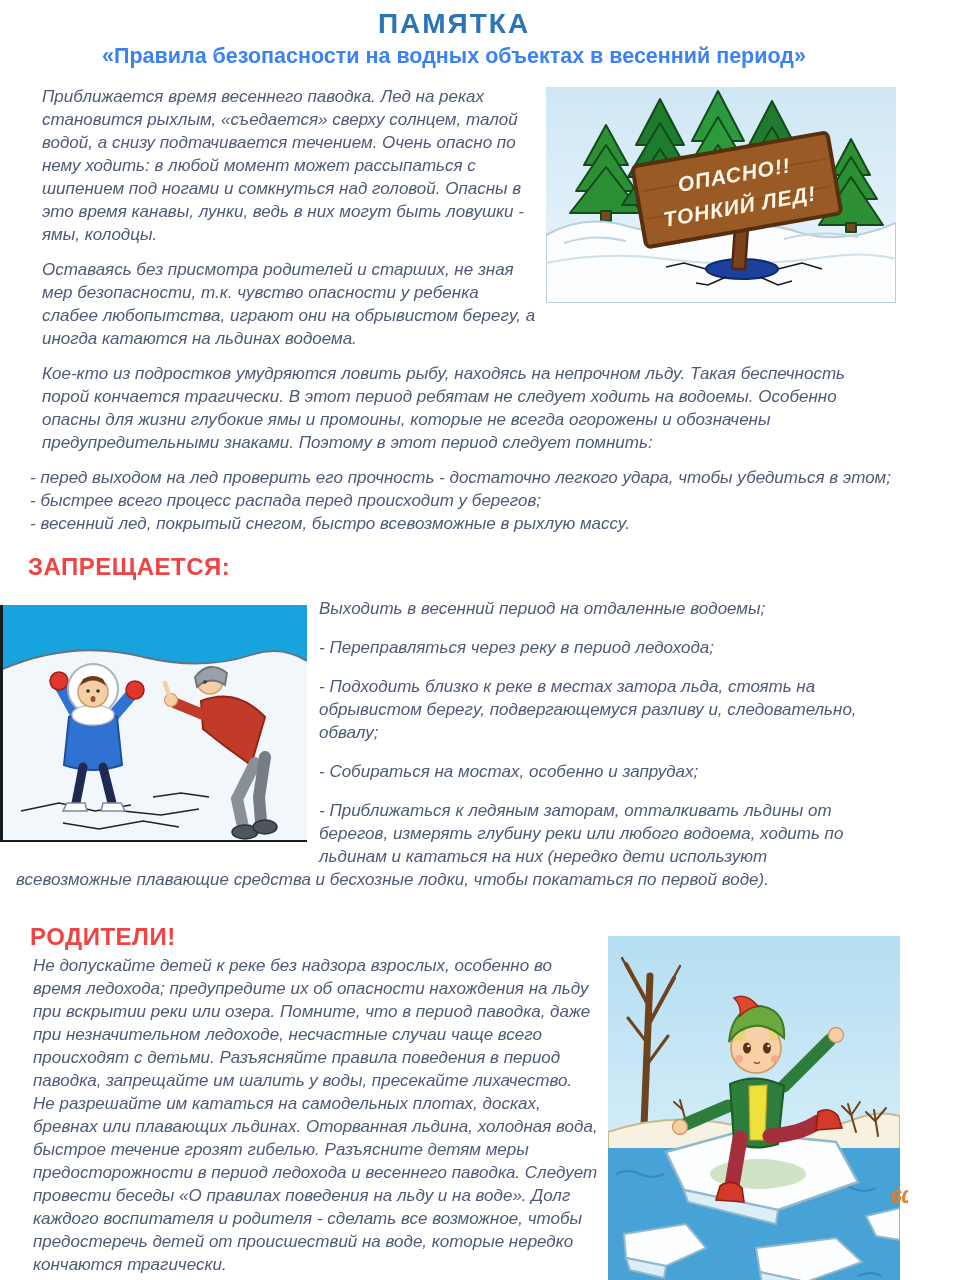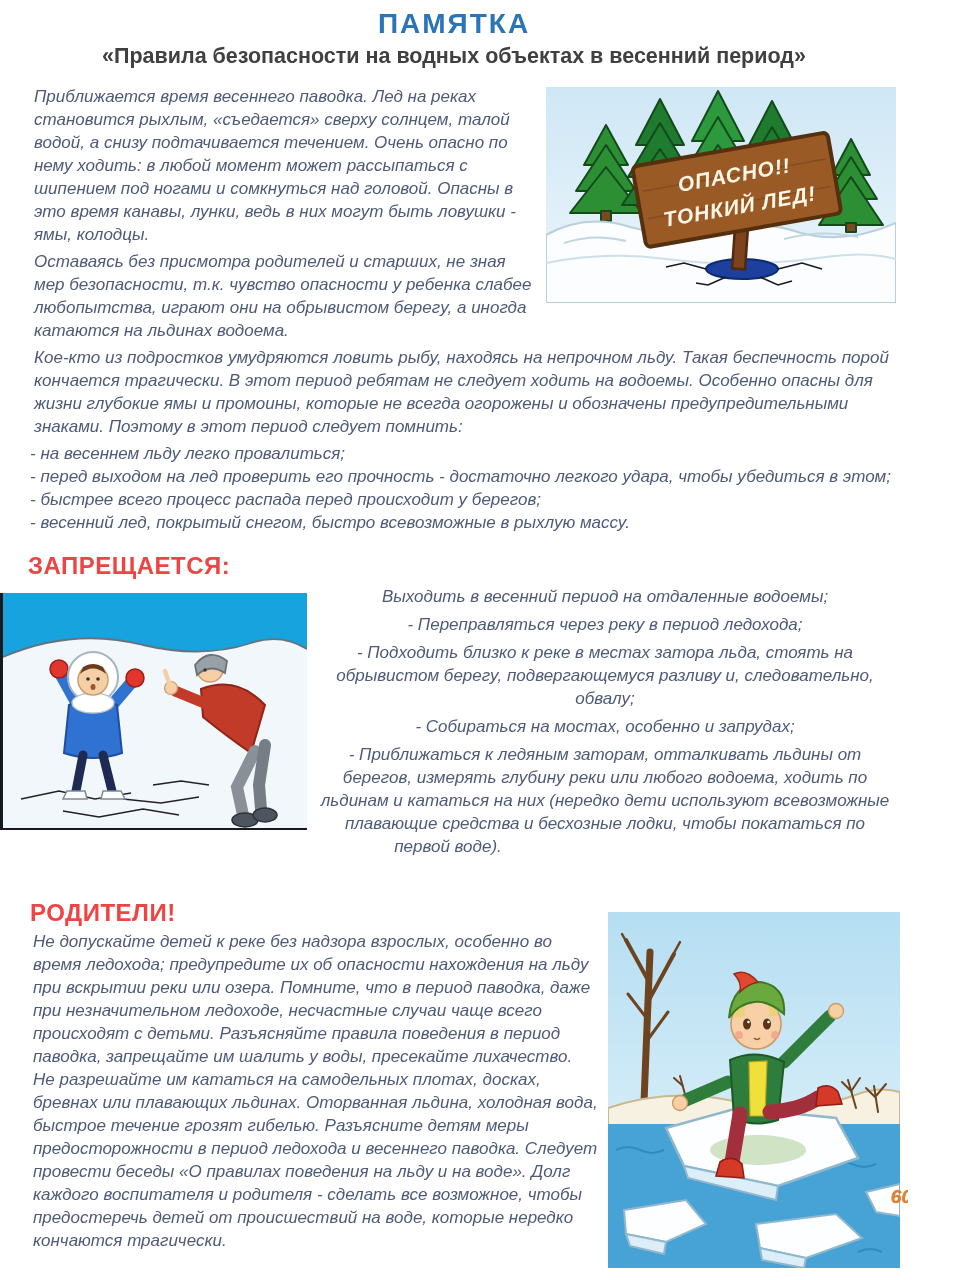--- a/index.html
+++ b/index.html
@@ -15,30 +15,30 @@
     margin:0;padding-top:8px;
     text-align:center;
     font-size:28px;font-weight:bold;
     letter-spacing:2px;
     color:#2b74b8;
   }
   .doc-subtitle{
     margin:4px 0 0 0;
     text-align:center;
     font-size:21.5px;font-weight:bold;
-    color:#404040;
+    color:#3b82f6;
   }
   
   .body-text{
     font-style:italic;
     font-size:17px;line-height:23px;
     color:#4e5a78;
   }
   .intro-section{margin:16px 12px 0 30px;}
-  .intro-section p{margin:4px;}
+  .intro-section p{margin:12px;}
   .bullet-line{margin:0;}
   .clear{clear:both;}
   
   .illo{display:block;}
   .illo-sign{
     float:right;
     width:350px;height:216px;
     margin:2px 0 6px 10px;
   }
   .illo-ice{
@@ -55,22 +55,22 @@
     margin:-18px 0 0 10px;
   }
   
   .red-heading{
     margin:18px 0 4px 28px;
     font-size:24px;font-weight:bold;
     letter-spacing:0.5px;
     color:#ef4444;
   }
   .forbidden-section{margin:0 12px 0 0;}
-  .forbidden-list div{margin:5px;text-align:center;}
-  .parents-heading{margin:36px 0 2px 30px;}
+  .forbidden-list div{margin:16px;}
+  .parents-heading{margin:16px 0 2px 30px;}
   .parents-section{margin:0 8px 0 30px;}
   .parents-section p{margin:3px;}
   
   .page-number{
     position:absolute;
     top:1186px;right:-4px;
     font-size:19px;font-weight:bold;font-style:italic;
     color:#dd8434;
     text-shadow:0 0 1px #b5661d;
   }
@@ -152,21 +152,20 @@
           <line x1="98" y1="116" x2="284" y2="116" stroke="#7a4318" stroke-width="1.5" opacity="0.6"></line>
           <text x="191" y="95" text-anchor="middle" font-family="Liberation Sans, sans-serif" font-size="21" font-weight="bold" fill="#fff6e6" letter-spacing="1">ОПАСНО!!</text>
           <text x="191" y="127" text-anchor="middle" font-family="Liberation Sans, sans-serif" font-size="21" font-weight="bold" fill="#fff6e6" letter-spacing="1">ТОНКИЙ ЛЕД!</text>
         </g>
       </svg>
     </div>
 
     <p>Приближается время весеннего паводка. Лед на реках становится рыхлым, «съедается» сверху солнцем, талой водой, а снизу подтачивается течением. Очень опасно по нему ходить: в любой момент может рассыпаться с шипением под ногами и сомкнуться над головой. Опасны в это время канавы, лунки, ведь в них могут быть ловушки - ямы, колодцы.</p>
     <p>Оставаясь без присмотра родителей и старших, не зная мер безопасности, т.к. чувство опасности у ребенка слабее любопытства, играют они на обрывистом берегу, а иногда катаются на льдинах водоема.</p>
     <p>Кое-кто из подростков умудряются ловить рыбу, находясь на непрочном льду. Такая беспечность порой кончается трагически. В этот период ребятам не следует ходить на водоемы. Особенно опасны для жизни глубокие ямы и промоины, которые не всегда огорожены и обозначены предупредительными знаками. Поэтому в этот период следует помнить:</p>
-    <div class="bullet-line">- на весеннем льду легко провалиться;</div>
     <div class="bullet-line">- перед выходом на лед проверить его прочность - достаточно легкого удара, чтобы убедиться в этом;</div>
     <div class="bullet-line">- быстрее всего процесс распада перед происходит у берегов;</div>
     <div class="bullet-line">- весенний лед, покрытый снегом, быстро всевозможные в рыхлую массу.</div>
     <div class="clear"></div>
   </div>
 
   <div class="red-heading">ЗАПРЕЩАЕТСЯ:</div>
 
   <div class="forbidden-section body-text">
 

